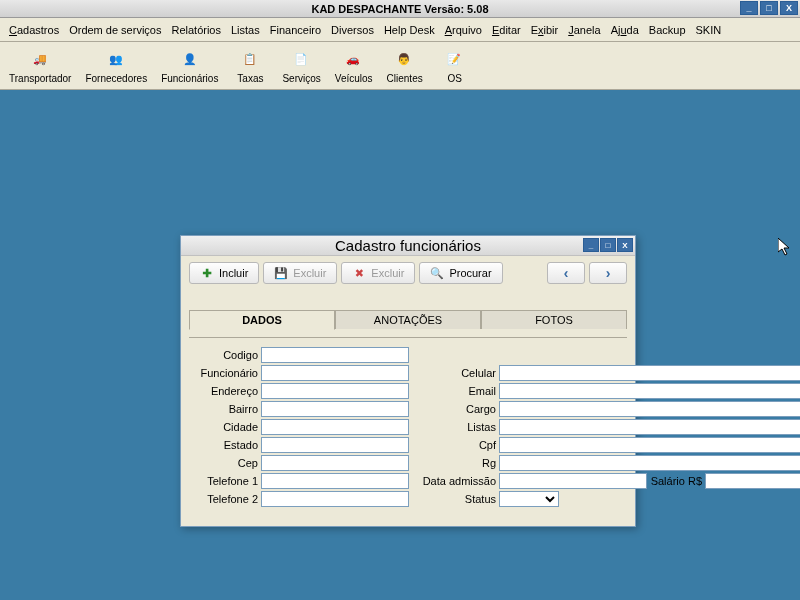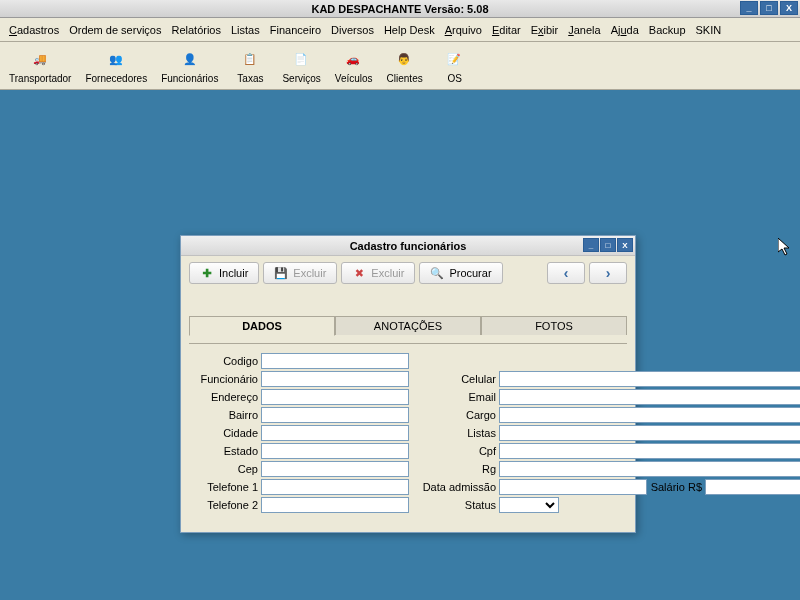--- a/index.html
+++ b/index.html
@@ -11,32 +11,32 @@
 .menubar { background: #ece9d8; height: 24px; display: flex; align-items: center; padding: 0 4px; border-bottom: 1px solid #aca899; font-size: 11px; }
 .menubar span { padding: 0 5px; cursor: pointer; }
 .menubar span u { text-decoration: underline; }
 .toolbar { background: #ece9d8; height: 48px; display: flex; align-items: center; padding: 2px; border-bottom: 1px solid #aca899; }
 .tool-btn { display: flex; flex-direction: column; align-items: center; justify-content: center; padding: 2px 6px; cursor: pointer; border: 1px solid transparent; height: 44px; min-width: 50px; }
 .tool-icon { width: 24px; height: 24px; display: flex; align-items: center; justify-content: center; }
 .tool-label { font-size: 10px; margin-top: 2px; }
 .desktop { background: #3a7ca5; height: 516px; position: relative; }
 .child-window { position: absolute; left: 180px; top: 145px; width: 456px; background: #ece9d8; border: 1px solid #7b9ebd; box-shadow: 2px 2px 8px rgba(0,0,0,0.3); }
 .child-titlebar { background: linear-gradient(to bottom, #f0f0f0, #d8d8d8); height: 20px; display: flex; align-items: center; justify-content: center; position: relative; border-bottom: 1px solid #c0c0c0; }
-.child-title { font-weight: bold; font-size: 11px; }
+.child-title { font-weight: normal; font-size: 15px; }
 .child-controls { position: absolute; right: 2px; top: 2px; display: flex; gap: 1px; }
 .child-controls button { width: 16px; height: 14px; background: #3a6da5; color: white; border: 1px solid #2a5d95; font-size: 8px; font-weight: bold; cursor: pointer; display: flex; align-items: center; justify-content: center; }
 .child-toolbar { padding: 6px 8px; display: flex; gap: 4px; align-items: center; }
 .child-btn { background: linear-gradient(to bottom, #fefefe, #e8e8e8); border: 1px solid #b8b8b8; border-radius: 3px; padding: 3px 10px; font-size: 11px; cursor: pointer; display: flex; align-items: center; gap: 5px; height: 22px; }
 .child-btn.disabled { color: #999; }
 .child-btn .icon { width: 14px; height: 14px; display: flex; align-items: center; justify-content: center; }
 .nav-btn { background: linear-gradient(to bottom, #fefefe, #e8e8e8); border: 1px solid #b8b8b8; border-radius: 3px; width: 38px; height: 22px; cursor: pointer; display: flex; align-items: center; justify-content: center; font-size: 14px; font-weight: bold; }
 .nav-prev { color: #3a6da5; }
 .nav-next { color: #3a6da5; }
 .spacer { flex: 1; }
-.tabs { display: flex; padding: 8px 8px; margin-top: 18px; }
+.tabs { display: flex; padding: 8px 8px; margin-top: 12px; }
 .tab { flex: 1; text-align: center; padding: 3px 0; font-size: 11px; border: 1px solid #aca899; border-bottom: none; background: #ece9d8; cursor: pointer; position: relative; }
 .tab.active { font-weight: bold; background: #ece9d8; z-index: 2; border-bottom: 1px solid #ece9d8; margin-bottom: -1px; }
 .tab:not(.active) { background: #e0ddd0; }
 .tab-content { padding: 8px 10px 10px 10px; border-top: 1px solid #aca899; margin: 0 8px 8px 8px; }
 .form-row { display: flex; align-items: center; height: 17px; margin-bottom: 1px; }
 .form-label { width: 62px; text-align: right; font-size: 11px; padding-right: 3px; }
 .form-input { flex: 1; height: 16px; border: 1px solid #7b9ebd; background: white; font-size: 11px; padding: 0 2px; }
 .form-input.short { flex: 0 0 55px; }
 .form-input.med { flex: 0 0 50px; }
 .form-cols { display: flex; gap: 8px; }

